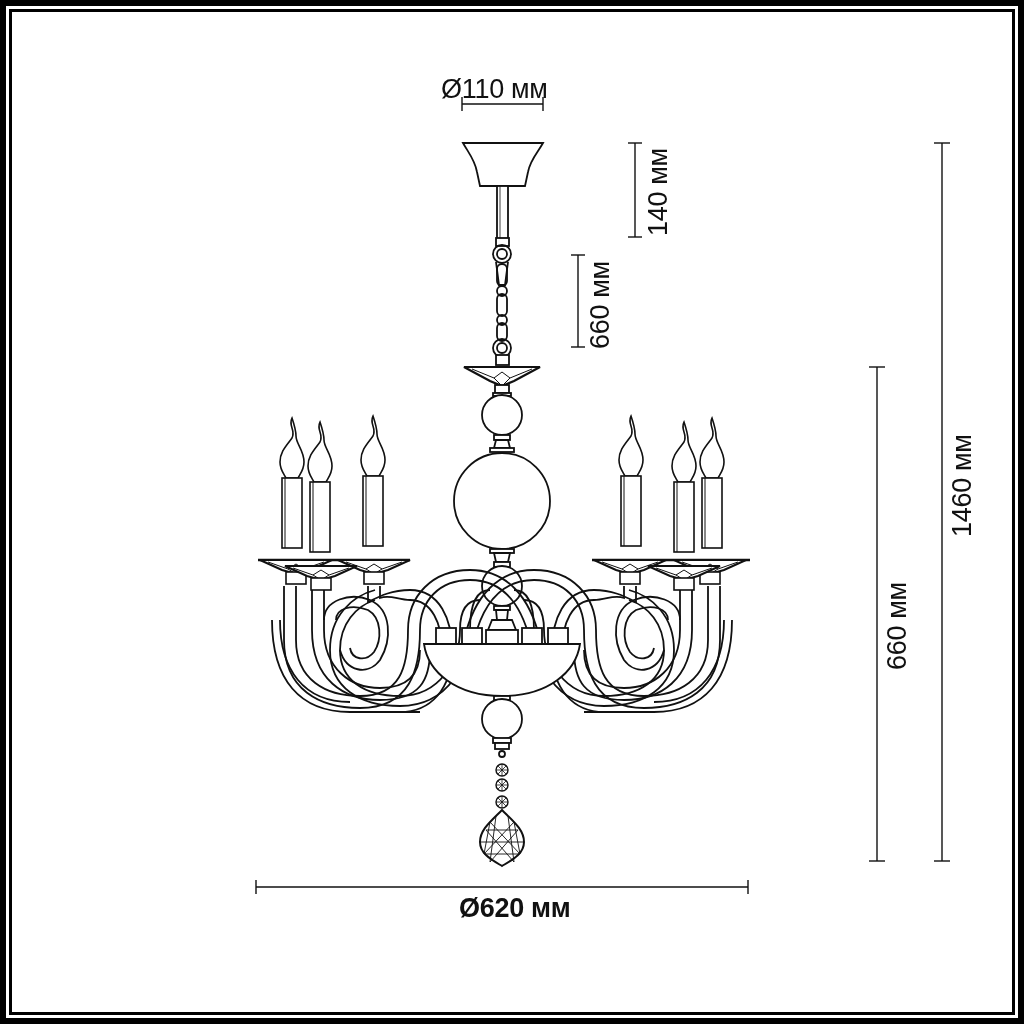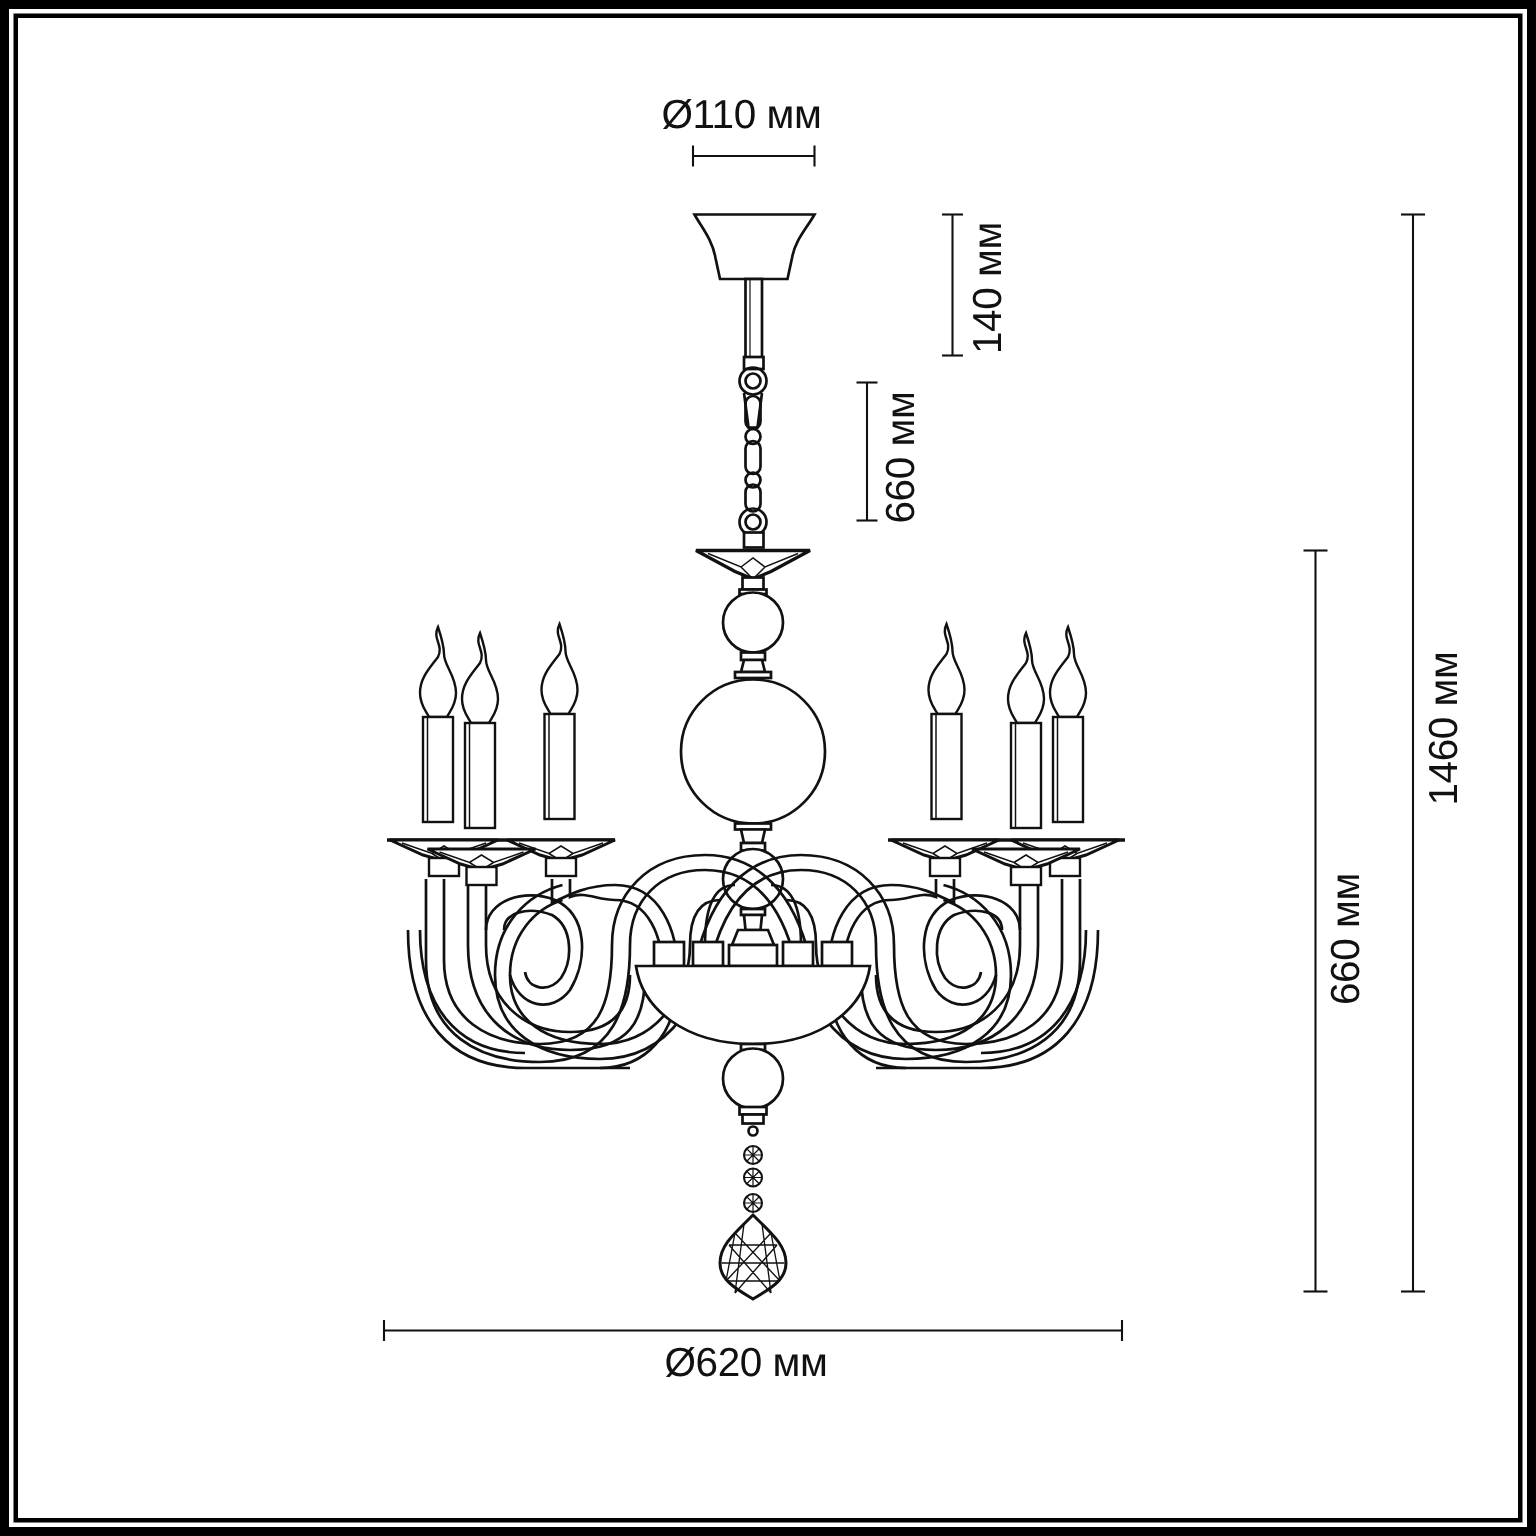--- a/index.html
+++ b/index.html
@@ -181,18 +181,18 @@
     <line x1="942" y1="143" x2="942" y2="861"></line>
     <line x1="934" y1="143" x2="950" y2="143"></line>
     <line x1="934" y1="861" x2="950" y2="861"></line>
 
     <line x1="256" y1="887" x2="748" y2="887"></line>
     <line x1="256" y1="880" x2="256" y2="894"></line>
     <line x1="748" y1="880" x2="748" y2="894"></line>
   </g>
 </svg>
 
-<div class="label" style="left:441px; top:63px;">Ø110 мм</div>
+<div class="label" style="left:441px; top:76px;">Ø110 мм</div>
 <div class="label vlabel" style="left:645px; top:236px;">140 мм</div>
 <div class="label vlabel" style="left:587px; top:349px;">660 мм</div>
 <div class="label vlabel" style="left:884px; top:670px;">660 мм</div>
 <div class="label vlabel" style="left:949px; top:537px;">1460 мм</div>
-<div class="label" style="left:443px; top:895px;">Ø620 мм</div>
+<div class="label" style="left:459px; top:895px;font-weight:bold;">Ø620 мм</div>
 
 </body></html>

